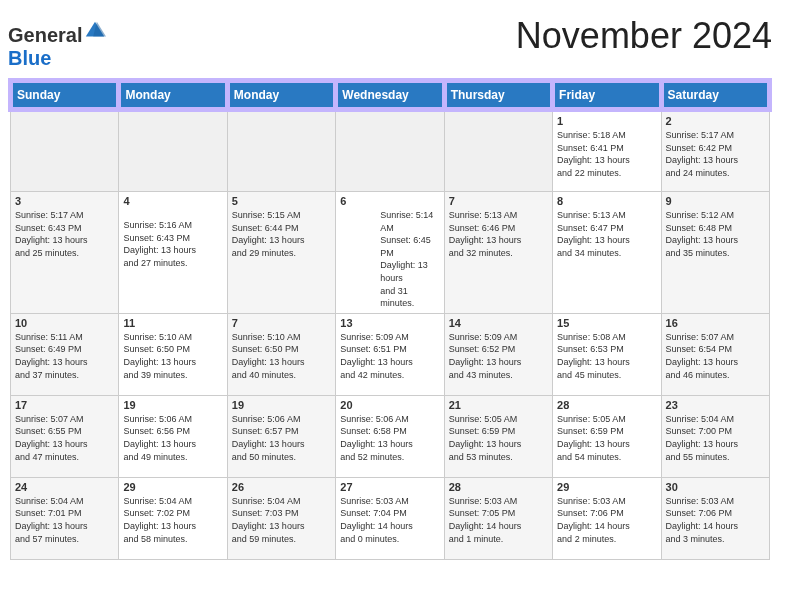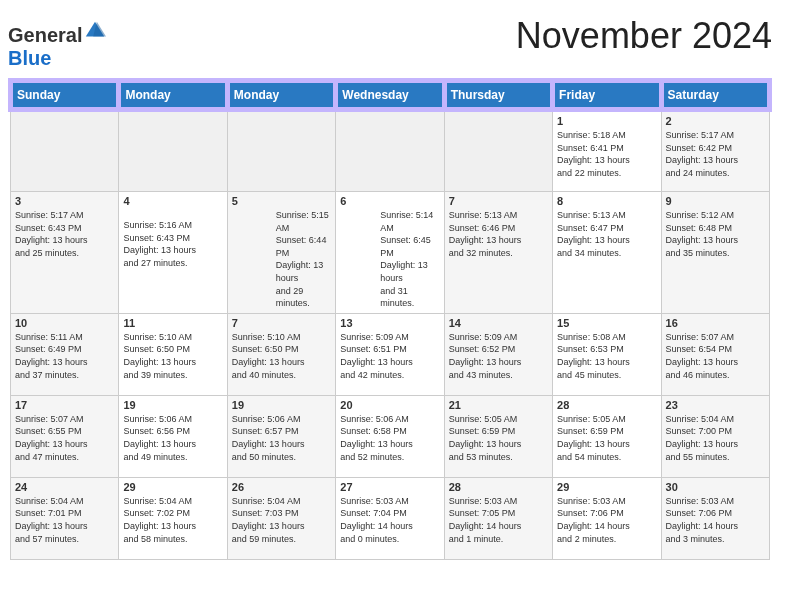--- a/index.html
+++ b/index.html
@@ -164,21 +164,21 @@
           </td>
           <td>
             <span class="day-num">4</span>
             <div class="day-info" style="white-space: pre-line; margin-top: 12px;">Sunrise: 5:16 AM
 Sunset: 6:43 PM
 Daylight: 13 hours
 and 27 minutes.</div>
           </td>
           <td>
             <span class="day-num">5</span>
-            <div class="day-info" style="white-space: pre-line; margin-left: 44px;">Sunrise: 5:15 AM
+            <div class="day-info" style="white-space: pre-line;">Sunrise: 5:15 AM
 Sunset: 6:44 PM
 Daylight: 13 hours
 and 29 minutes.</div>
           </td>
           <td>
             <span class="day-num">6</span>
             <div class="day-info" style="white-space: pre-line; margin-left: 40px;">Sunrise: 5:14 AM
 Sunset: 6:45 PM
 Daylight: 13 hours
 and 31 minutes.</div>

